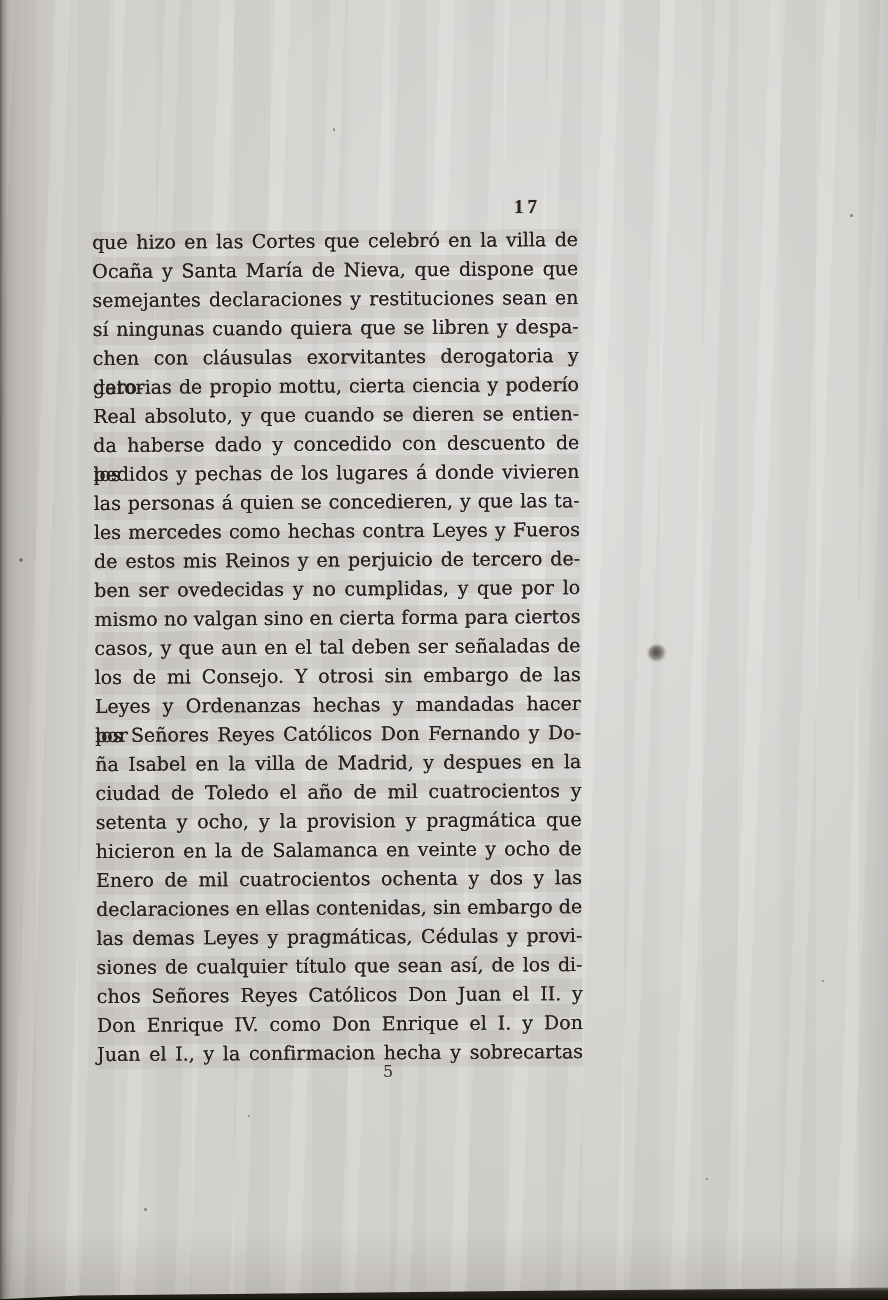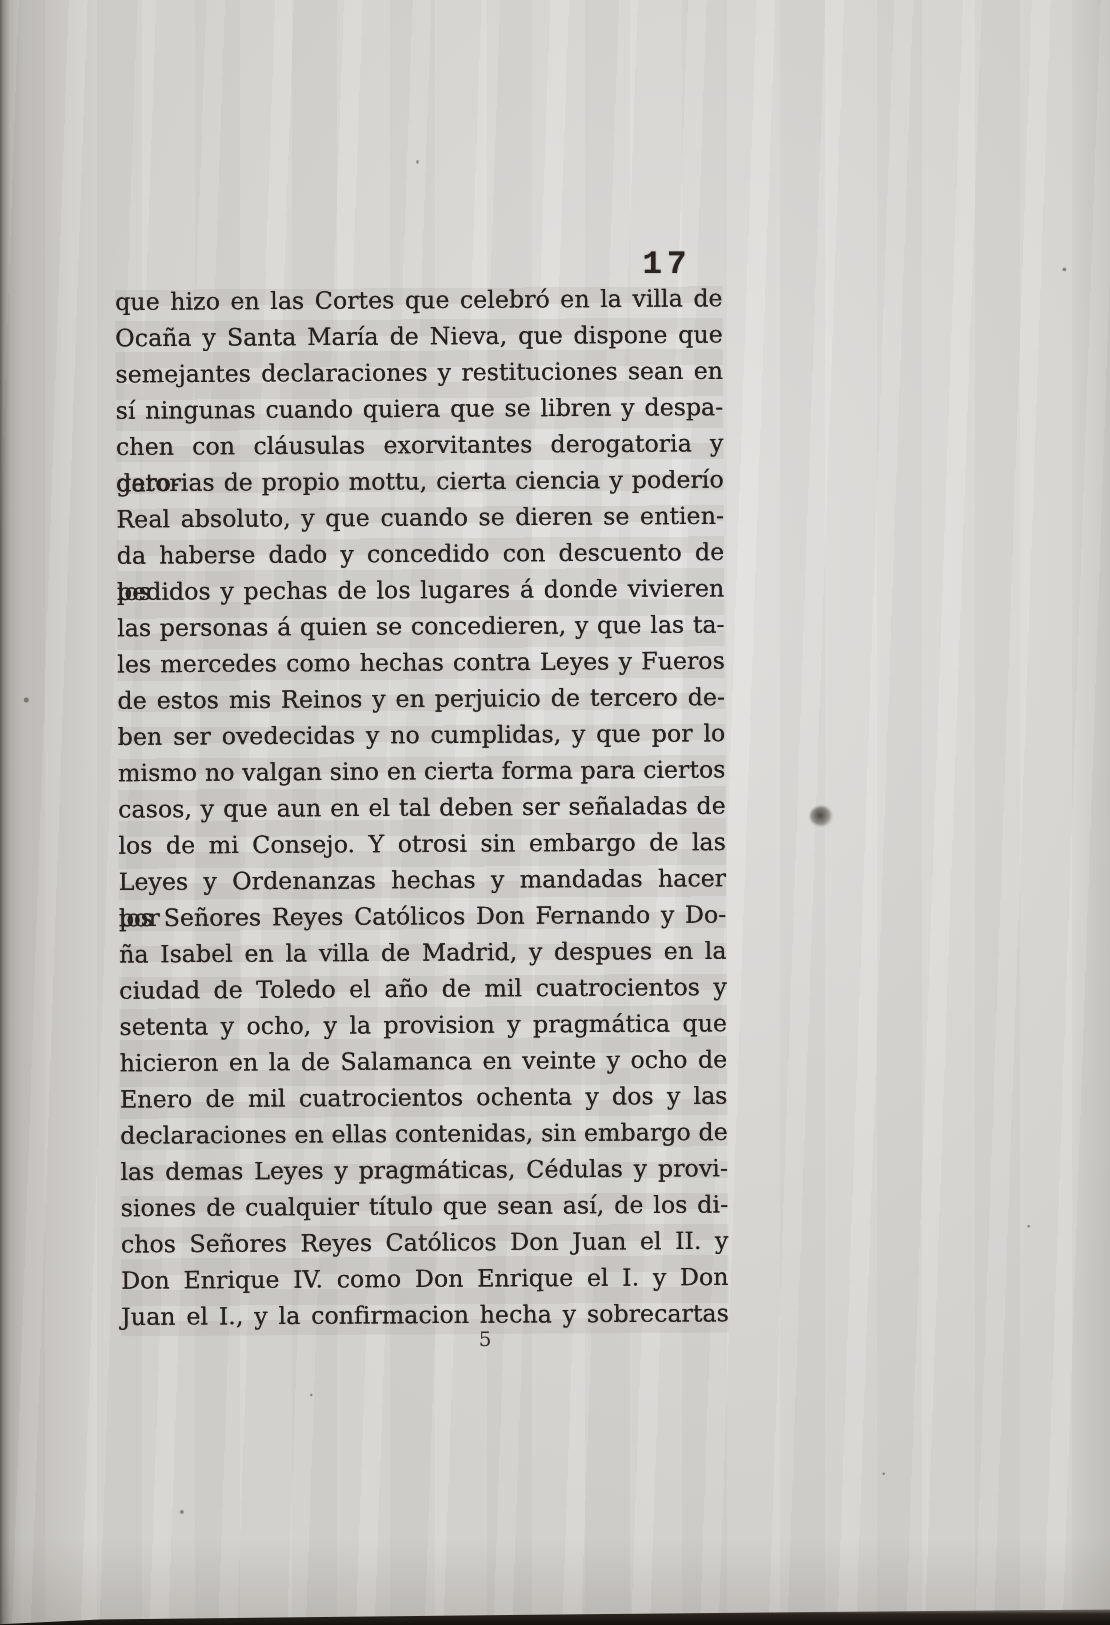--- a/index.html
+++ b/index.html
@@ -49,22 +49,22 @@
     left: 0; right: 0; bottom: 0;
     height: 16px;
     background: linear-gradient(0deg, #15120e 0%, #2a251f 55%, rgba(42,37,31,0) 100%);
     clip-path: polygon(0 96%, 9% 72%, 55% 45%, 100% 22%, 100% 100%, 0 100%);
     pointer-events: none;
   }
   .page-number {
     position: absolute;
     left: 514px;
     top: 196px;
-    font-family: Liberation Mono, monospace;
-    font-size: 26px;
+    font-family: Liberation Serif, serif;
+    font-size: 19px;
     font-weight: bold;
     letter-spacing: 4px;
     color: #2b2522;
     text-shadow: 0 0 1px rgba(43,37,34,0.6);
     text-align: center;
   }
   .text-block {
     position: absolute;
     left: 92px;
     top: 228px;

